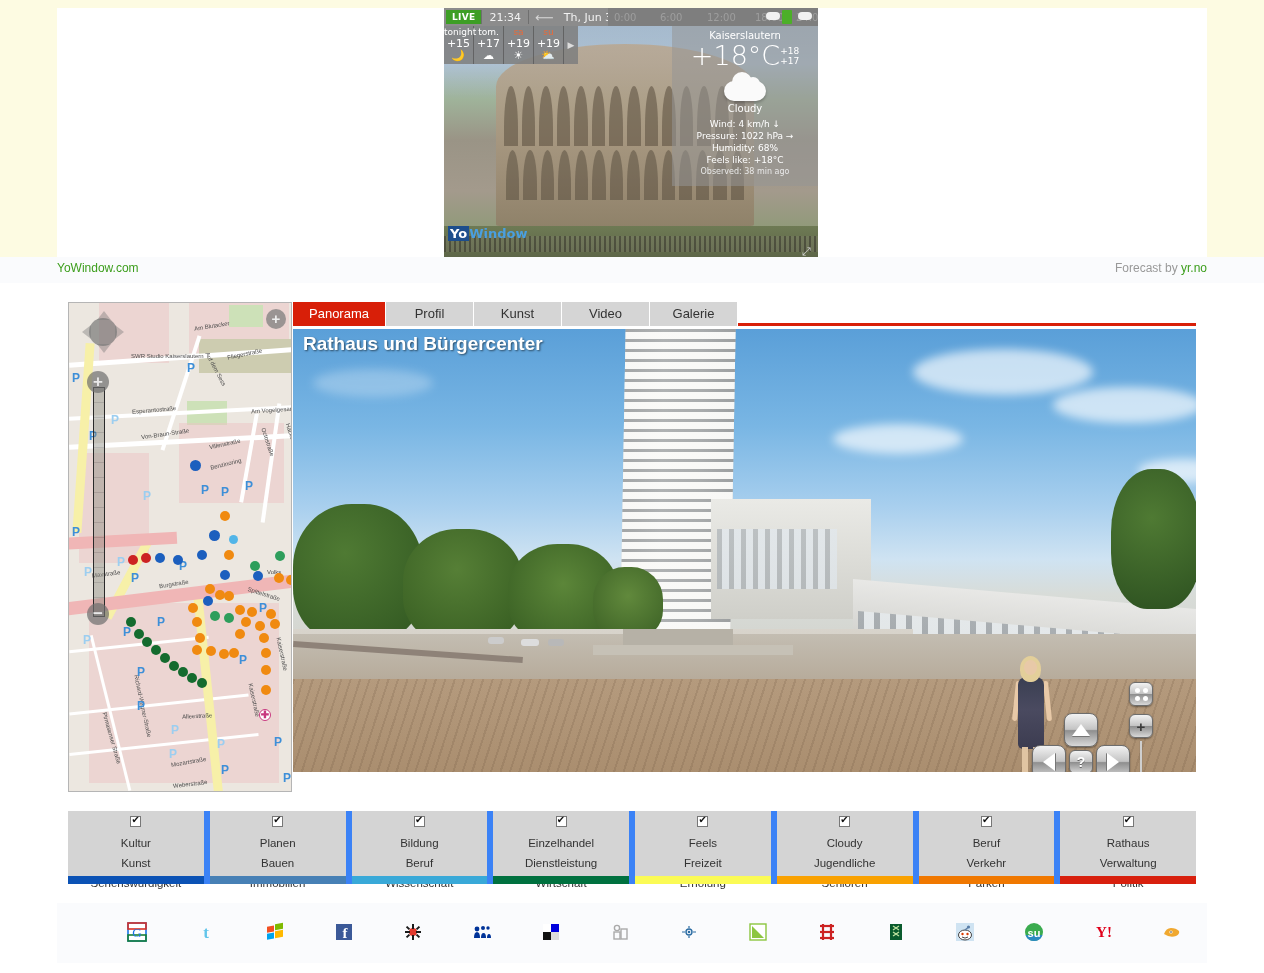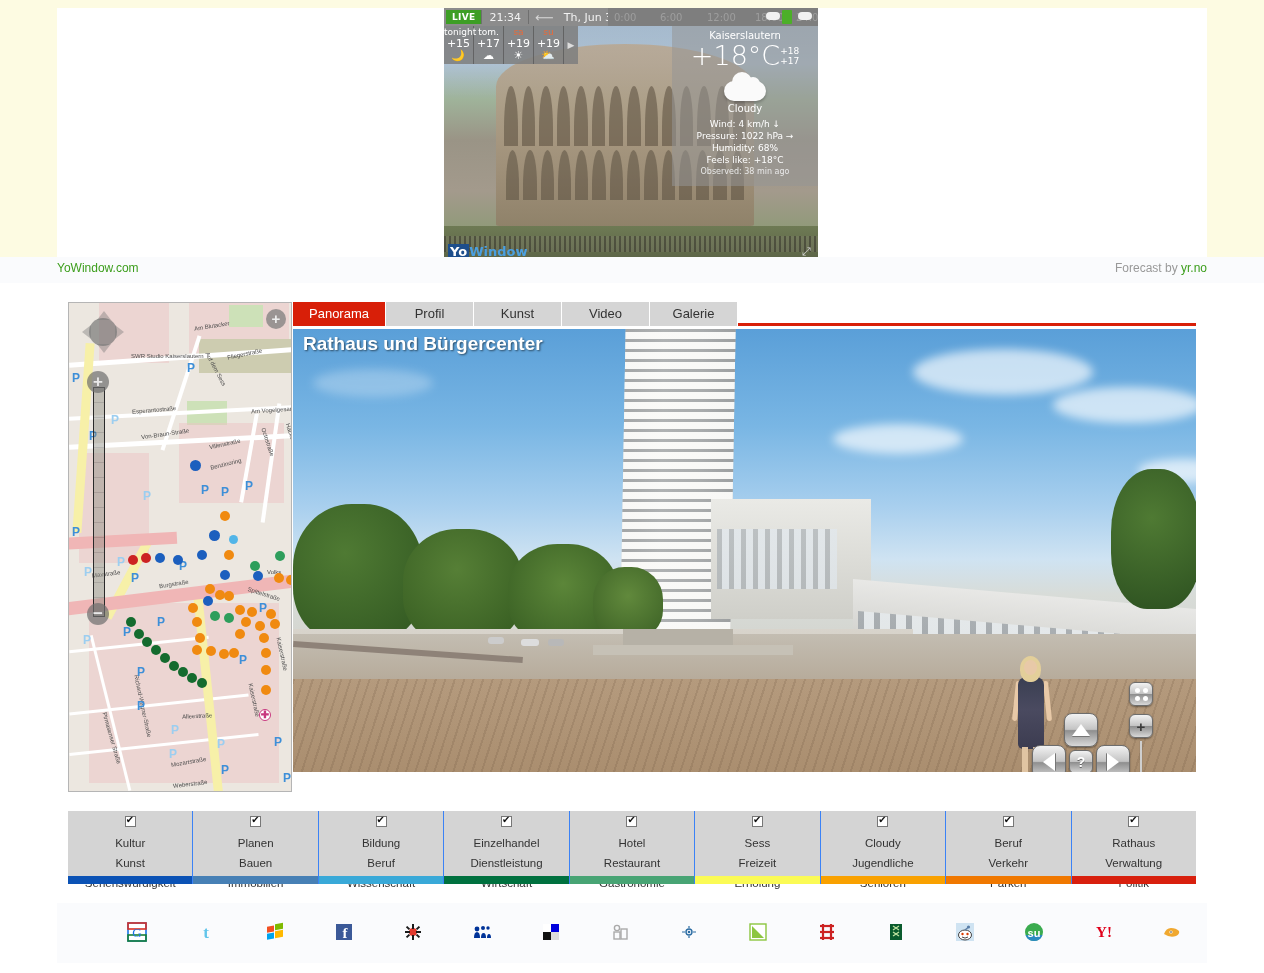--- a/index.html
+++ b/index.html
@@ -138,21 +138,21 @@
   .ww-bigcloud:after {
     content:""; position:absolute; left: 22px; top: -4px; width: 14px; height: 14px;
     background: #fafafa; border-radius: 50%;
   }
   .ww-cond { font-size: 10px; margin-top: 2px; }
   .ww-details { margin-top: 4px; font-size: 9px; line-height: 12px; text-align: center; }
   .ww-details div { white-space: nowrap; }
   .ww-obs { font-size: 8px; color: #e8e8e8; }
 
   .ww-logo {
-    position: absolute; left: 4px; bottom: 3px; font-size: 13px; font-weight: bold;
+    position: absolute; left: 4px; bottom: 21px; font-size: 13px; font-weight: bold;
   }
   .ww-logo .yo { color: #ffffff; background: #1d4e8c; padding: 0 2px; }
   .ww-logo .win { color: #4a9fe0; }
   .ww-fs {
     position: absolute; right: 5px; bottom: 5px; width: 11px; height: 11px;
     color: #d8d8d8; font-size: 11px; line-height: 11px;
   }
 
   
   .yw-bar {
@@ -344,21 +344,21 @@
   .pc-slider-track { position:absolute; width: 2px; background: #cfcfcf; box-shadow: 0 0 1px #555; }
   .pc-dots { display:grid; grid-template-columns: 5px 5px; gap:3px; }
   .pc-dots i { width:5px; height:5px; background:#fff; border-radius:50%; display:block; }
 
   
   .cats {
     position: absolute; left: 11px; top: 528px; width: 1128px; height: 73px;
     display: flex;
   }
   .cat {
-    flex: 1; background: #d4d4d4; border-right: 1px solid #3b82f6;
+    flex: 1; background: #d4d4d4; border-right: 6px solid #3b82f6;
     text-align: center; position: relative; padding-top: 4px;
   }
   .cat:last-child { border-right: none; }
   .cat-cb {
     width: 11px; height: 11px; background: #fff; border: 1px solid #777;
     display: inline-block; position: relative; margin-bottom: 2px;
   }
   .cat-cb:after {
     content: "✔"; position: absolute; left: 0px; top: -3px;
     font-size: 10px; color: #111; line-height: 12px;
@@ -786,28 +786,21 @@
       </div>
       <div class="cat">
         <span class="cat-cb"></span>
         <div class="cat-line">Einzelhandel</div>
         <div class="cat-line">Dienstleistung</div>
         <div class="cat-line">Wirtschaft</div>
         <div class="cat-color" style="background:#00713f;"></div>
       </div>
       <div class="cat">
         <span class="cat-cb"></span>
-        <div class="cat-line">Hotel</div>
-        <div class="cat-line">Restaurant</div>
-        <div class="cat-line">Gastronomie</div>
-        <div class="cat-color" style="background:#48a474;"></div>
-      </div>
-      <div class="cat">
-        <span class="cat-cb"></span>
-        <div class="cat-line">Sess</div>
+        <div class="cat-line">Feels</div>
         <div class="cat-line">Freizeit</div>
         <div class="cat-line">Erholung</div>
         <div class="cat-color" style="background:#fbfb55;"></div>
       </div>
       <div class="cat">
         <span class="cat-cb"></span>
         <div class="cat-line">Cloudy</div>
         <div class="cat-line">Jugendliche</div>
         <div class="cat-line">Senioren</div>
         <div class="cat-color" style="background:#f9a100;"></div>

